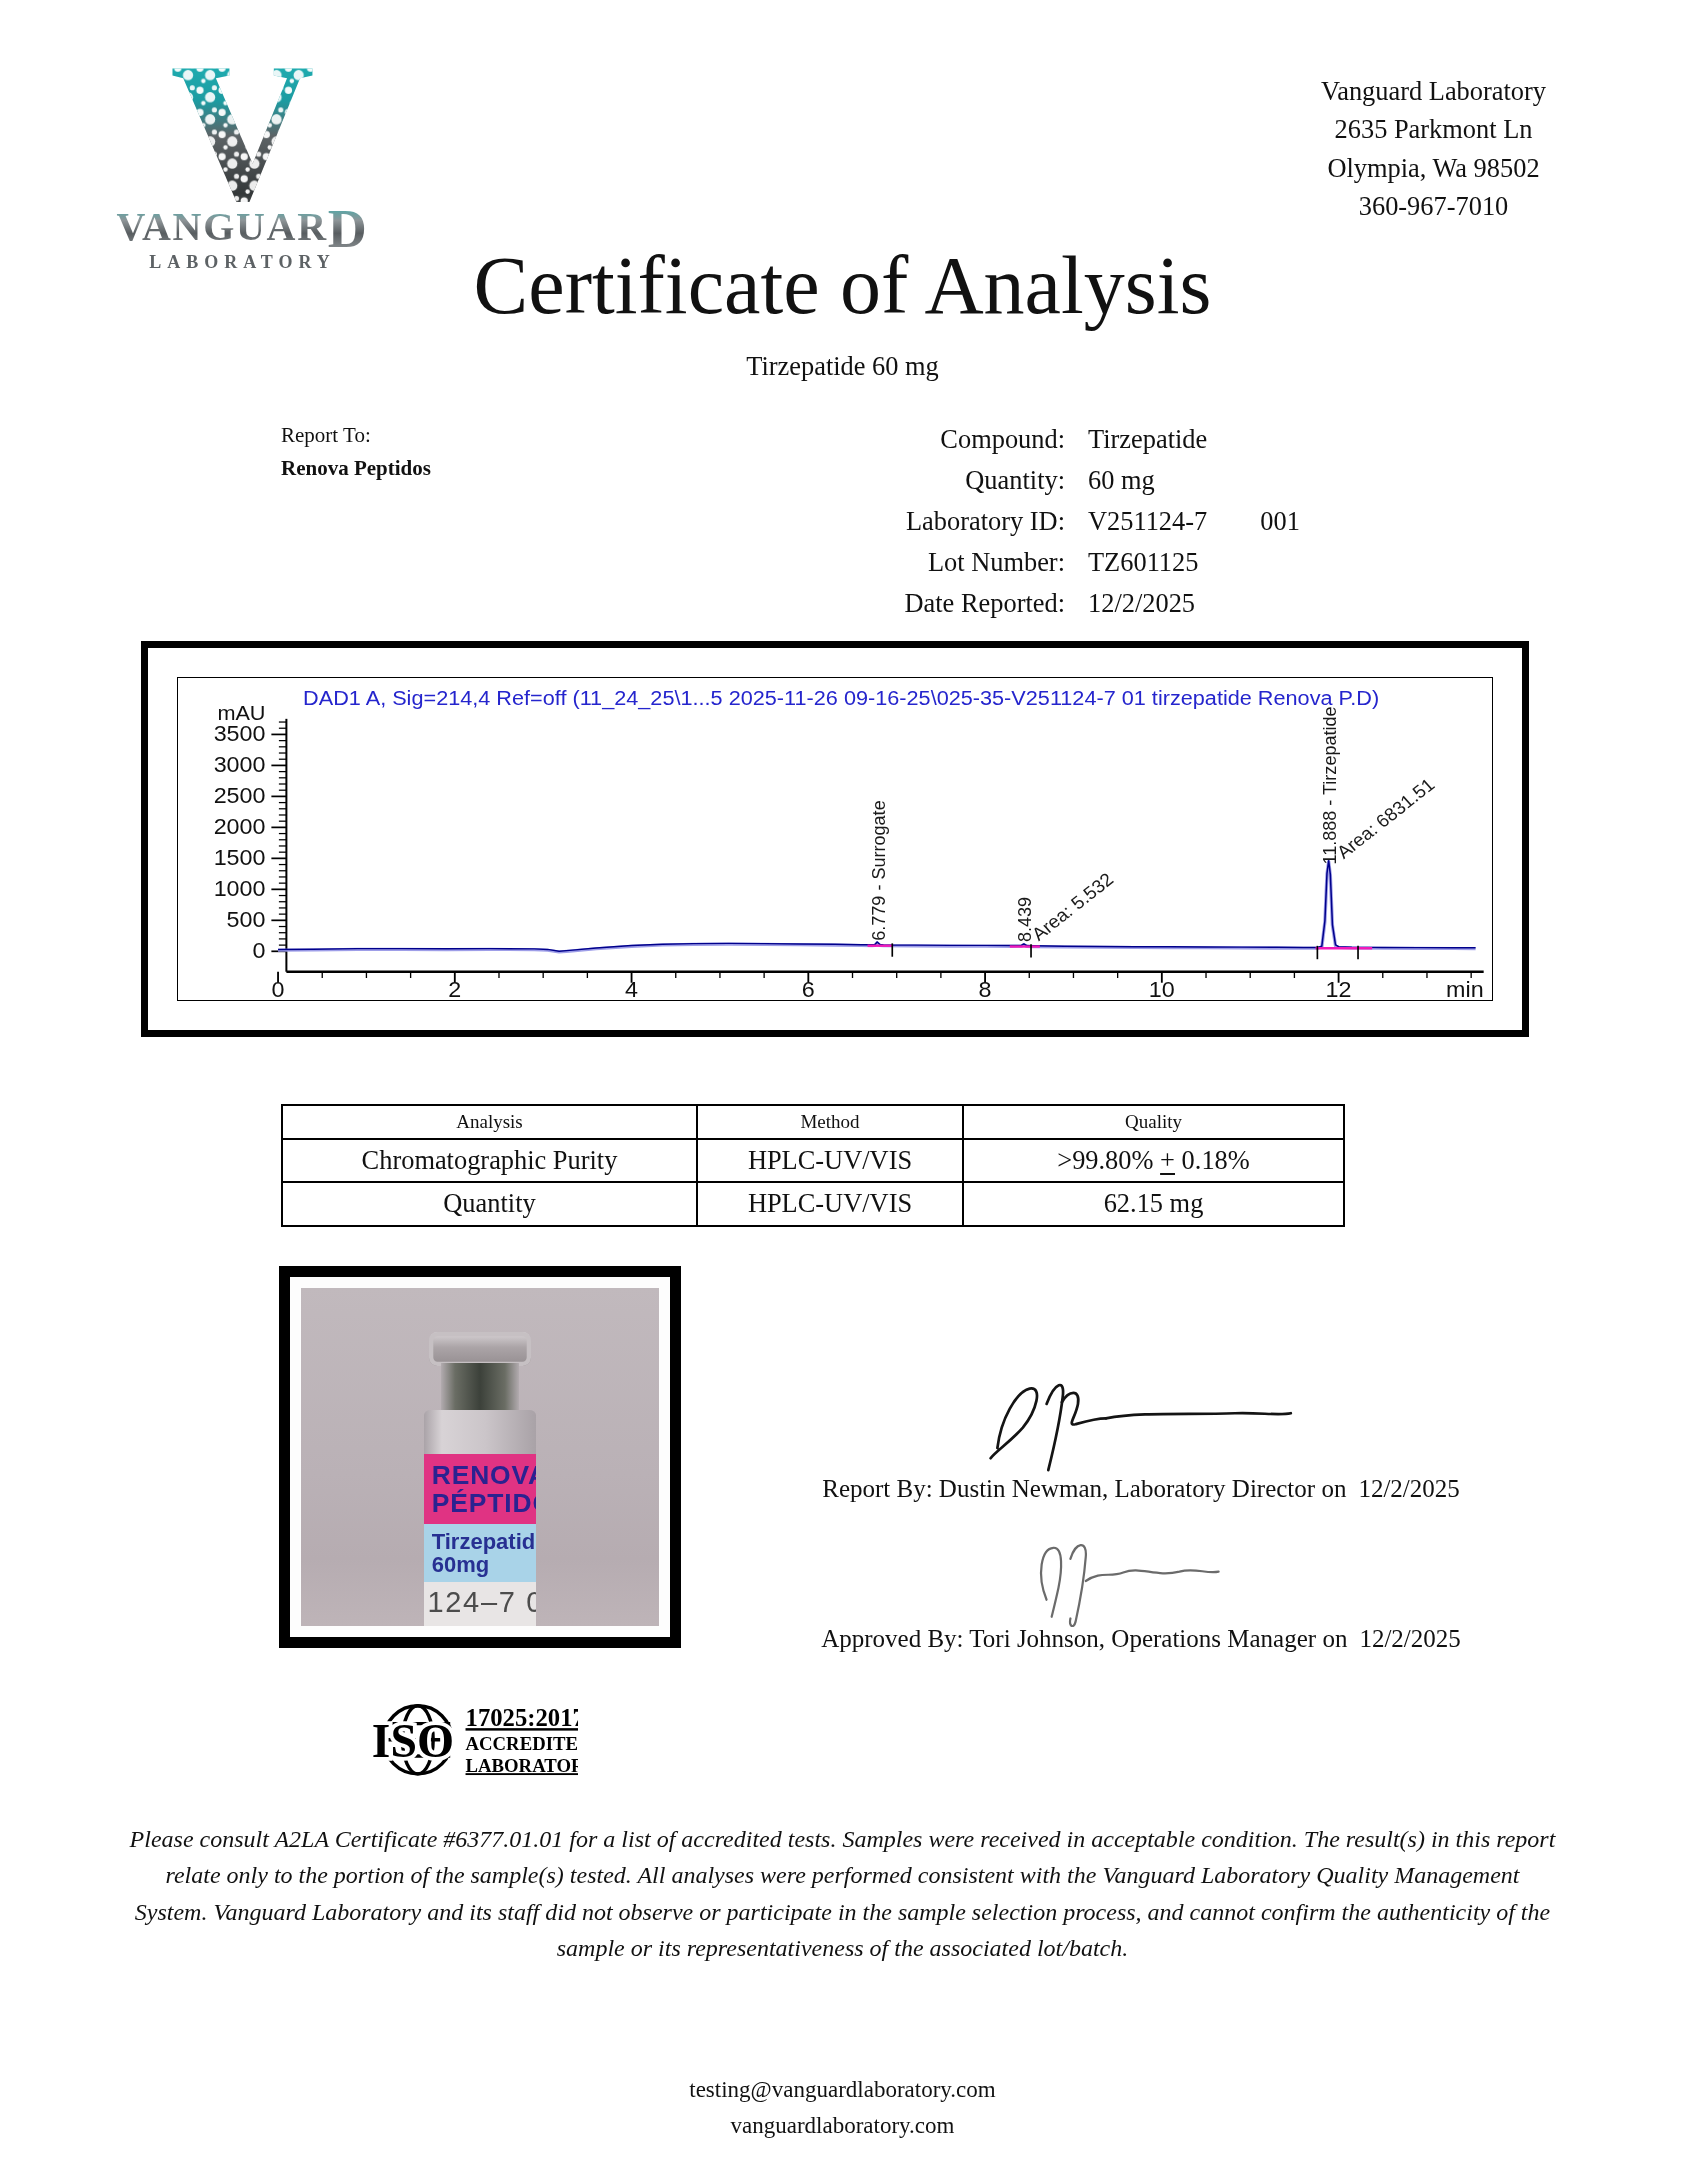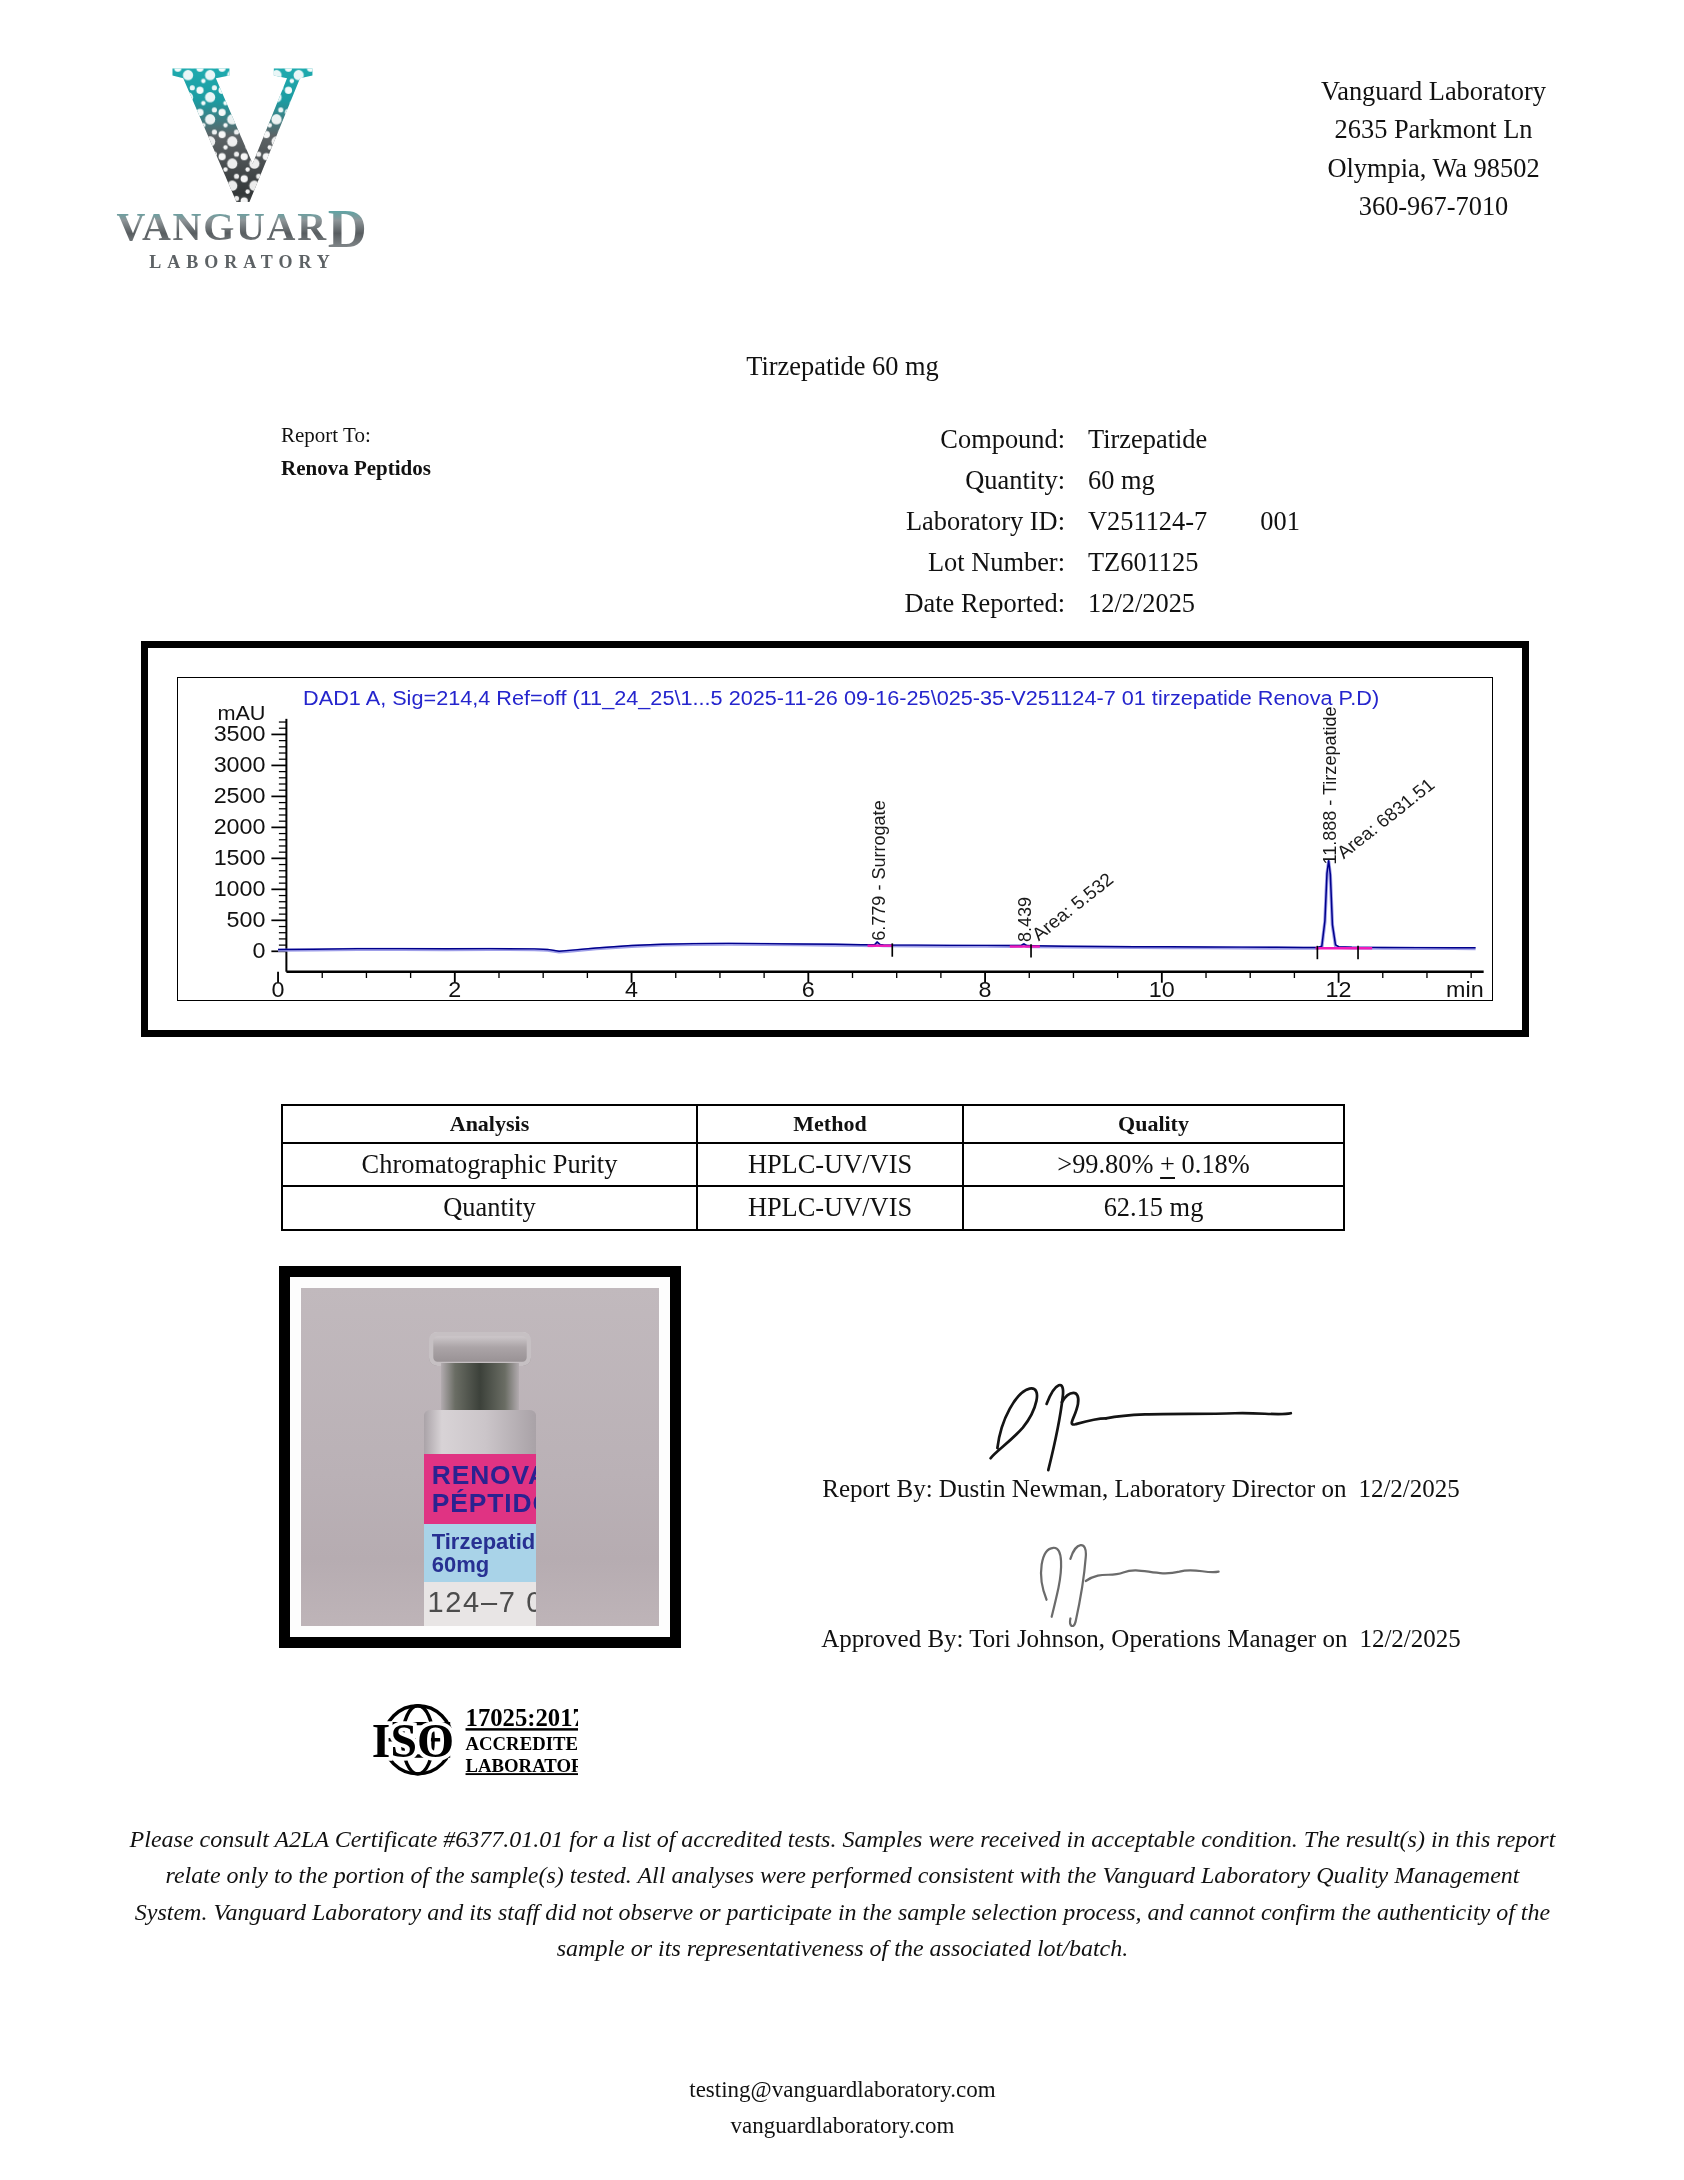--- a/index.html
+++ b/index.html
@@ -30,21 +30,21 @@
   
   .chart{position:absolute;left:141px;top:641px;width:1388px;height:396px;
          border:7.7px solid #000;box-sizing:border-box;padding:29px;background:#fff;}
   .chart-inner{width:100%;height:100%;border:1.7px solid #000;box-sizing:border-box;}
   #chromo{width:100%;height:100%;display:block;}
   #chromo text{font-family:"Liberation Sans","DejaVu Sans",sans-serif;}
 
   
   .results{position:absolute;left:281px;top:1104px;border-collapse:collapse;}
   .results th,.results td{border:2.6px solid #000;text-align:center;font-size:26.4px;padding:5.1px 8.5px;}
-  .results th{font-weight:bold;font-size:22px;border-radius:19px;}
+  .results th{font-weight:normal;font-size:19px;border-radius:19px;}
   .col-analysis{width:396px;}.col-method{width:247px;}.col-result{width:362px;}
   .pm{text-decoration:underline;text-underline-offset:4.3px;}
 
   
   .photo{position:absolute;left:279px;top:1266px;width:402px;height:382px;background:#000;
          box-sizing:border-box;padding:11px;}
   .photo-white{width:100%;height:100%;background:#fdfdfd;box-sizing:border-box;padding:11px;}
   .photo-bg{position:relative;width:100%;height:100%;overflow:hidden;
          background:linear-gradient(180deg,#c1b9bd 0%,#bab1b6 55%,#b6acb1 80%,#beb4b8 100%);}
   .vial{position:absolute;left:50%;top:44px;transform:translateX(-50%);width:128px;}
@@ -109,20 +109,21 @@
     <div class="logo-sub">LABORATORY</div>
   </div>
 
   <div class="address">
     <div>Vanguard Laboratory</div>
     <div>2635 Parkmont Ln</div>
     <div>Olympia, Wa 98502</div>
     <div>360-967-7010</div>
   </div>
 
+  <div class="title">Certificate of Analysis</div>
   <div class="subtitle">Tirzepatide 60 mg</div>
 
   <div class="report-to">
     <div>Report To:</div>
     <div class="bold">Renova Peptidos</div>
   </div>
 
   <div class="info">
     <div class="info-row">
       <div class="info-label">Compound:</div>

